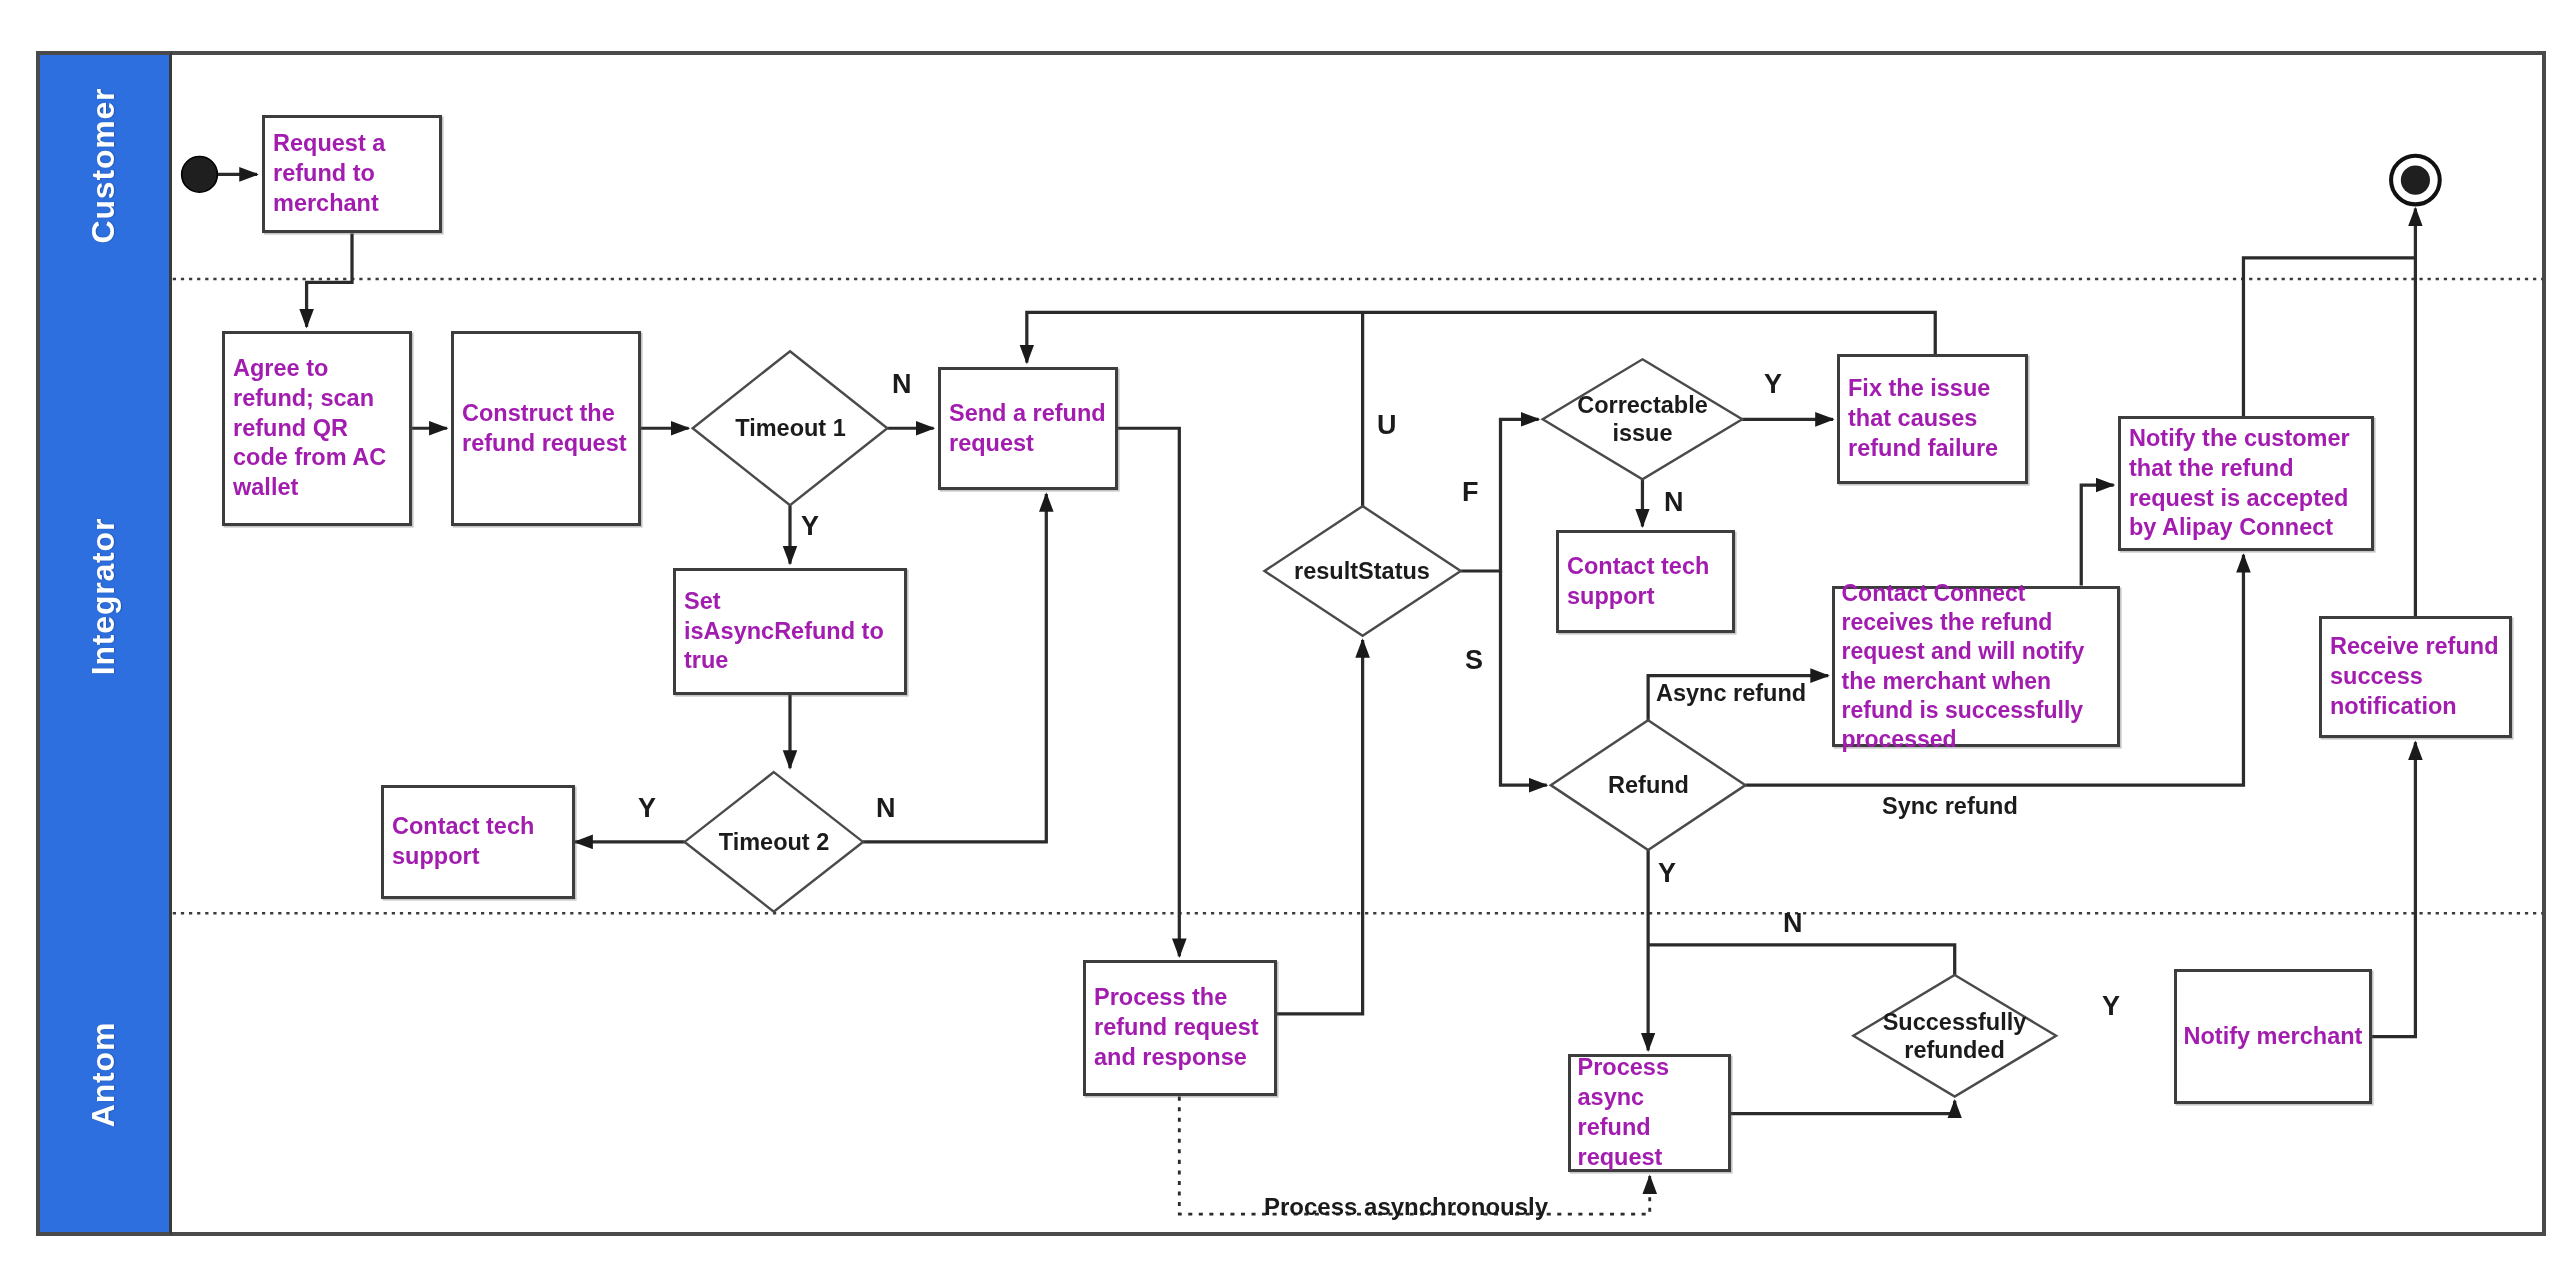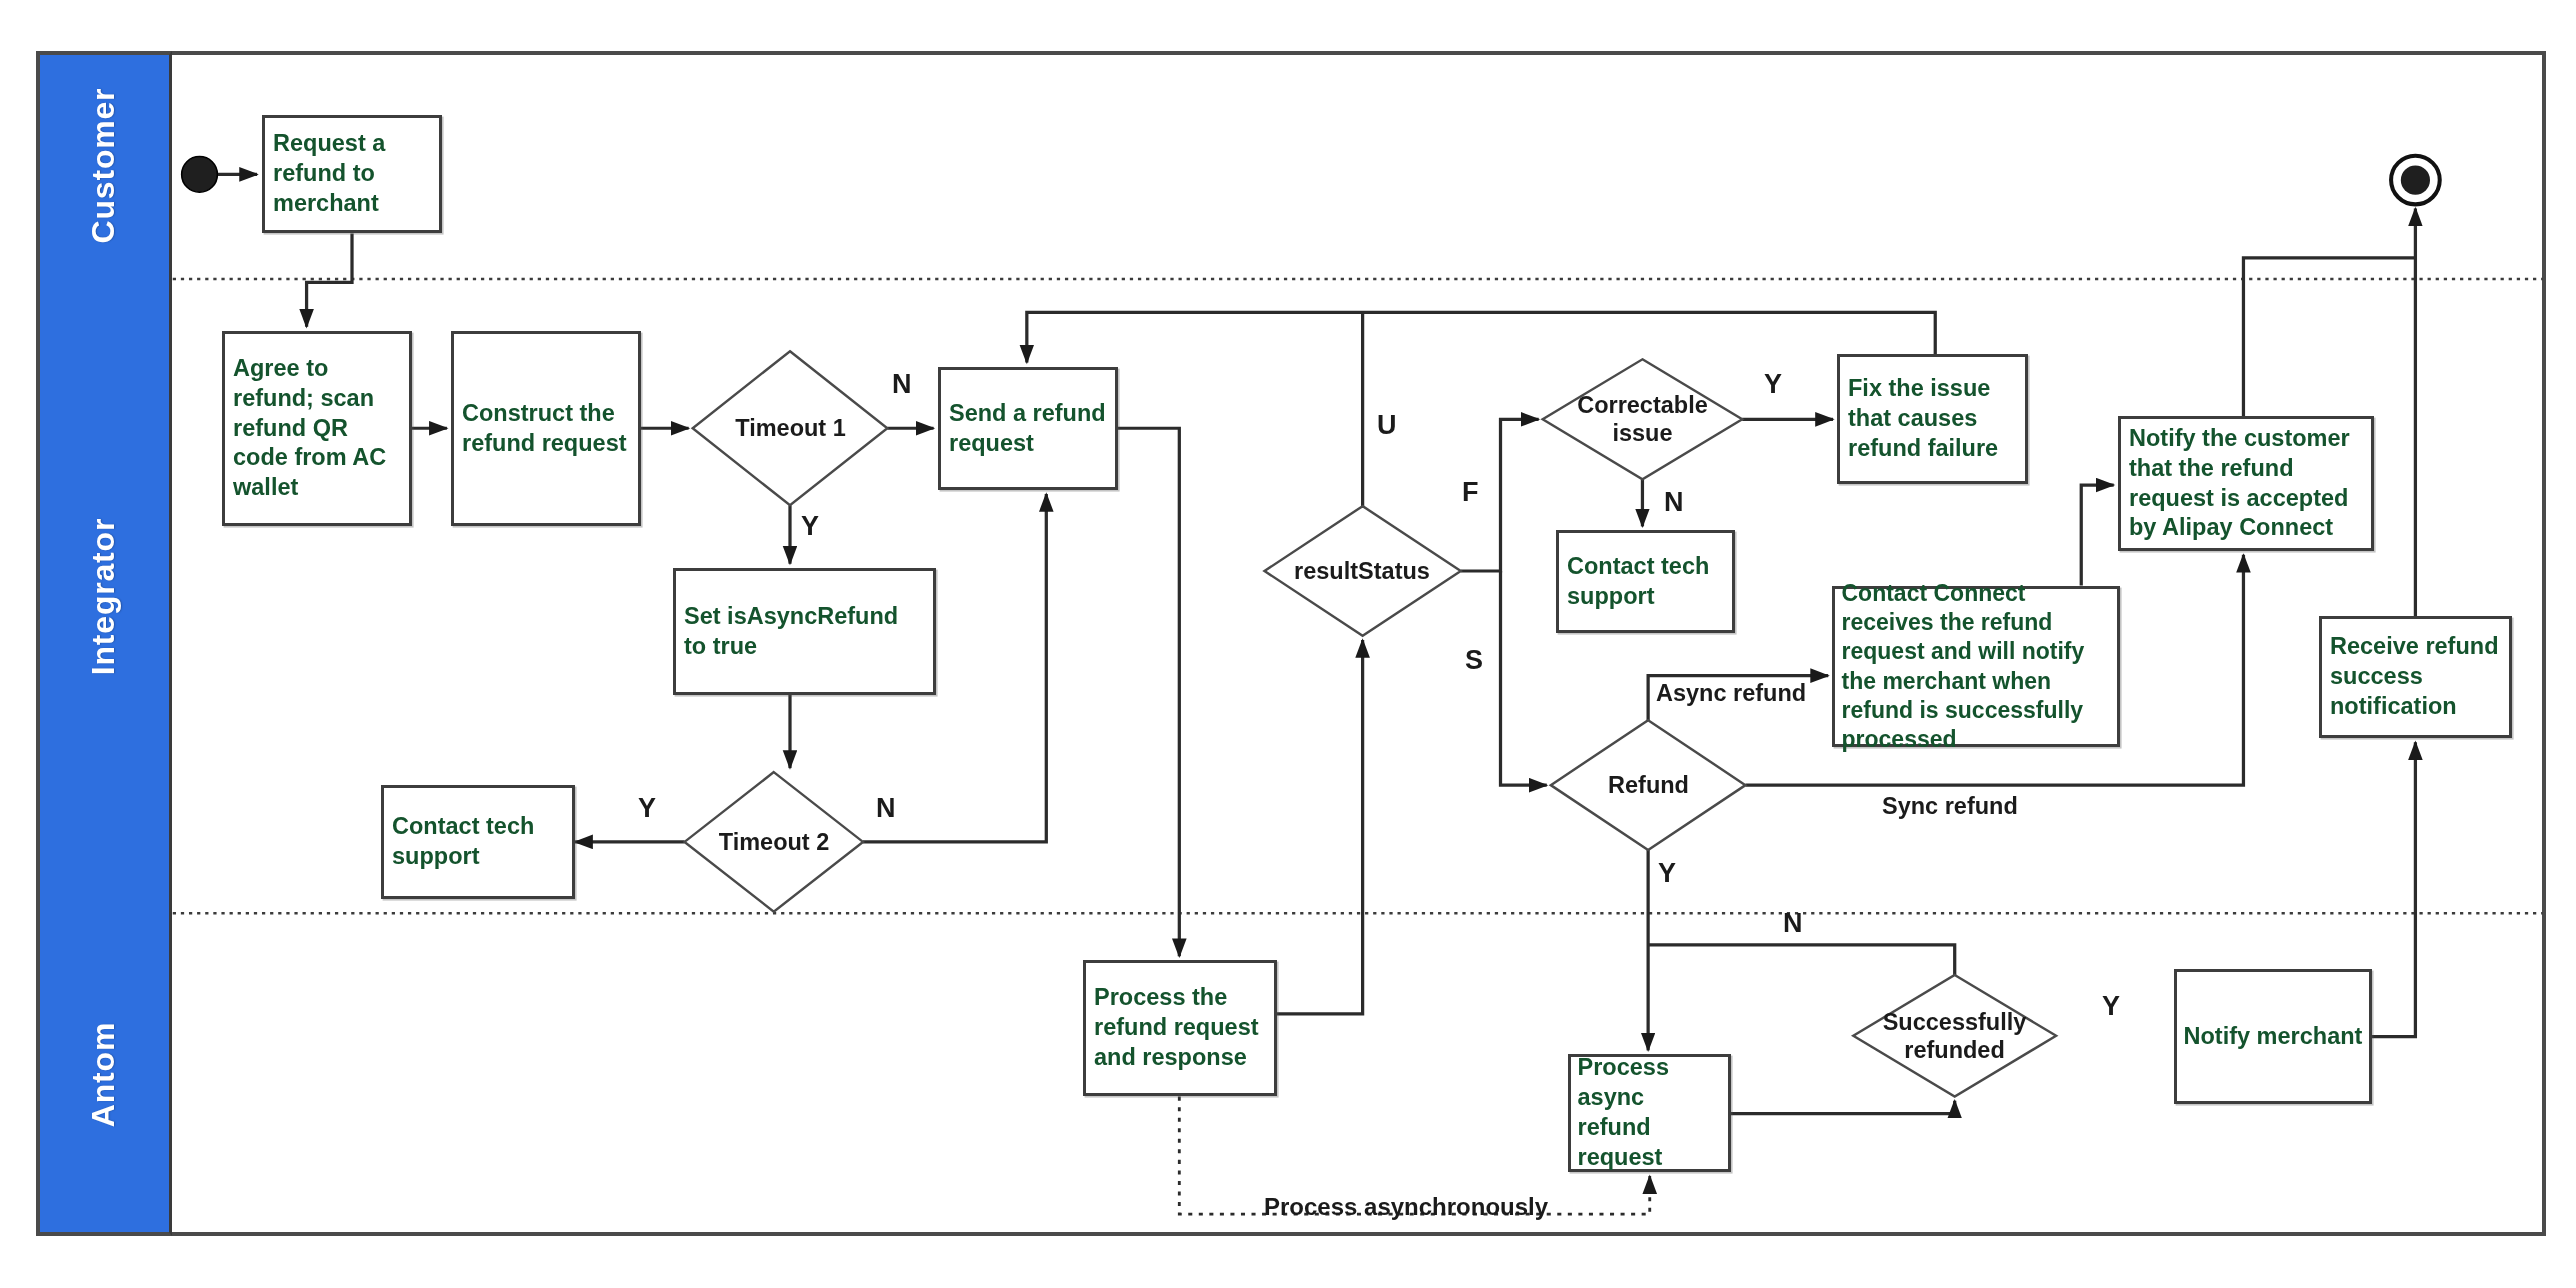--- a/index.html
+++ b/index.html
@@ -29,21 +29,21 @@
   .sec-integrator{top:279px;height:634px;}
   .sec-antom{top:913px;height:323px;}
 
   svg.wires{position:absolute;left:0;top:0;width:2576px;height:1288px;}
 
   .node{
     position:absolute;box-sizing:border-box;
     background:#ffffff;border:3.2px solid #3d3d3d;
     display:flex;align-items:center;
     padding:3.2px 8px;
-    font-size:23.5px;font-weight:700;color:#14532d;line-height:1.27;
+    font-size:23.5px;font-weight:700;color:#a21caf;line-height:1.27;
     box-shadow:1.6px 1.6px 0 rgba(90,90,90,0.35);
   }
   .dlabel{
     position:absolute;box-sizing:border-box;
     display:flex;align-items:center;justify-content:center;text-align:center;
     font-size:23.5px;font-weight:700;color:#1b1b1b;line-height:1.2;
   }
   .elabel{
     position:absolute;font-size:27px;font-weight:700;color:#1b1b1b;white-space:nowrap;
   }
@@ -151,21 +151,21 @@
     </div>
   <div class="node" style="left:212px;top:331px;width:190px;height:195px;margin-left:10px;">
       <span>Agree to refund; scan refund QR code from AC wallet</span>
     </div>
   <div class="node" style="left:451px;top:331px;width:190px;height:195px;">
       <span>Construct the refund request</span>
     </div>
   <div class="node" style="left:938px;top:367px;width:180px;height:123px;">
       <span>Send a refund request</span>
     </div>
-  <div class="node" style="left:673px;top:568px;width:263px;height:127px;">
+  <div class="node" style="left:673px;top:568px;width:234px;height:127px;">
       <span>Set isAsyncRefund to true</span>
     </div>
   <div class="node" style="left:381px;top:785px;width:194px;height:114px;">
       <span>Contact tech support</span>
     </div>
   <div class="node" style="left:1837px;top:354px;width:191px;height:130px;">
       <span>Fix the issue that causes refund failure</span>
     </div>
   <div class="node" style="left:1556px;top:530px;width:179px;height:103px;">
       <span>Contact tech support</span>

